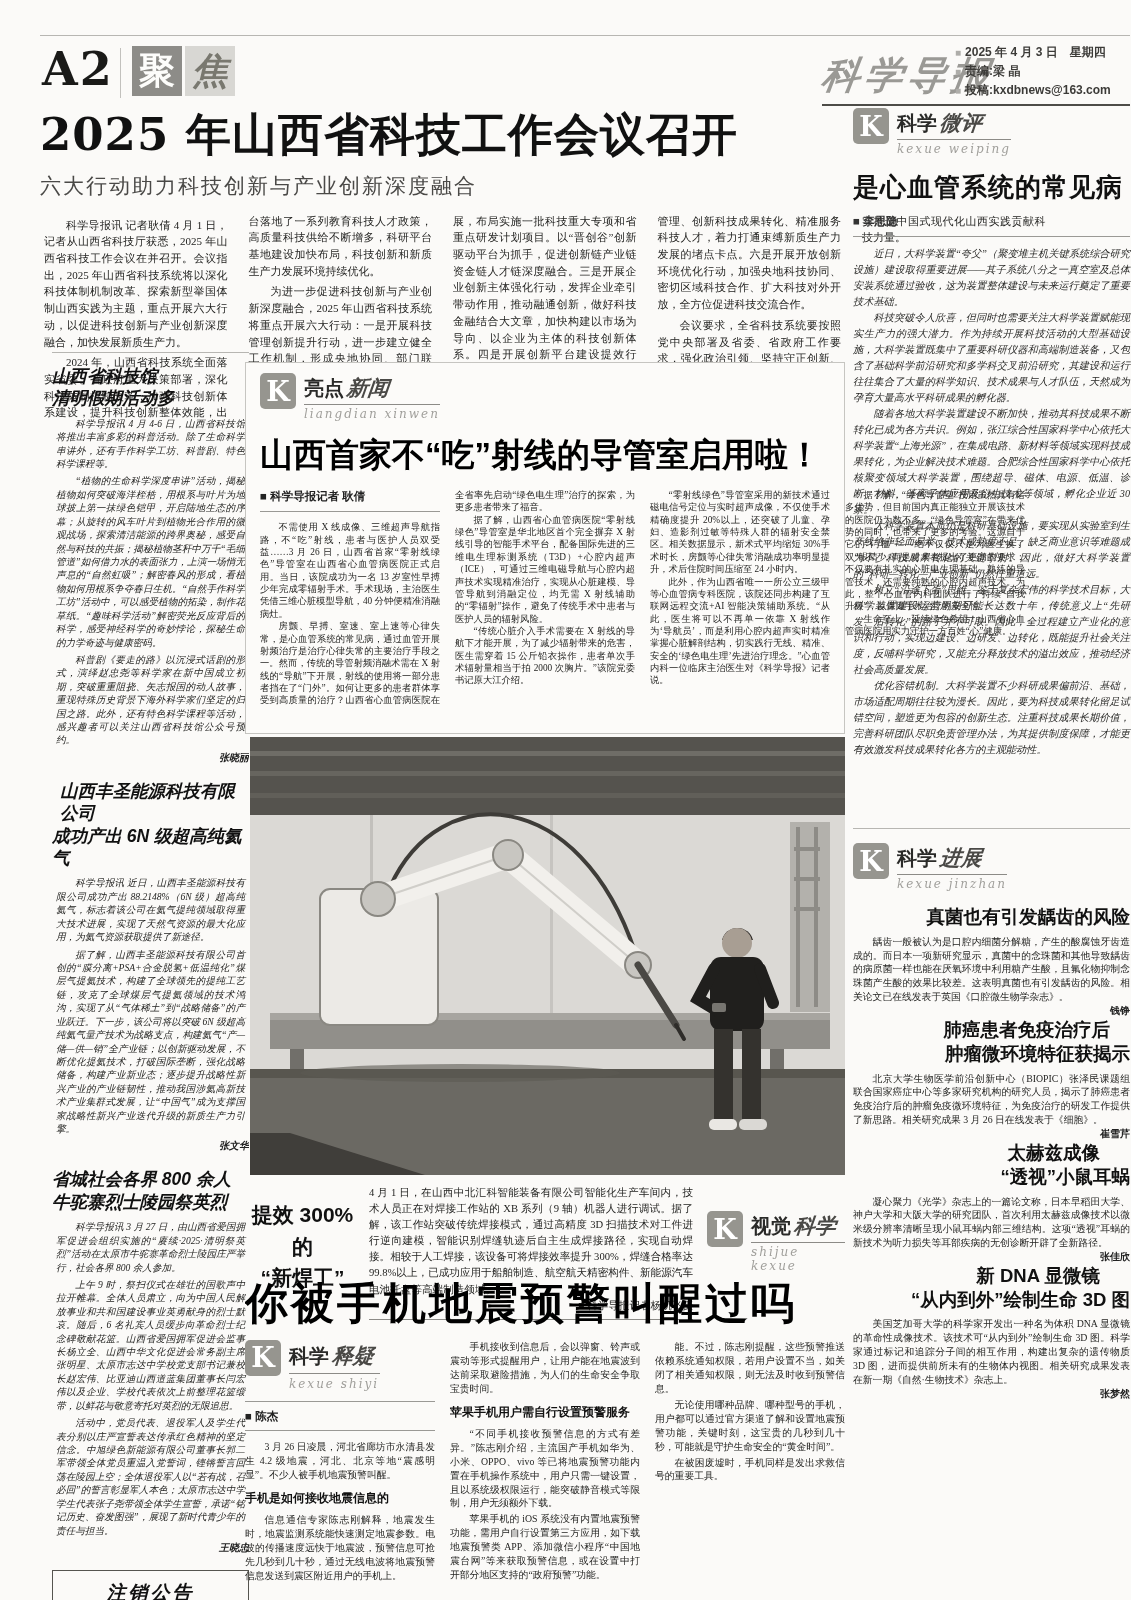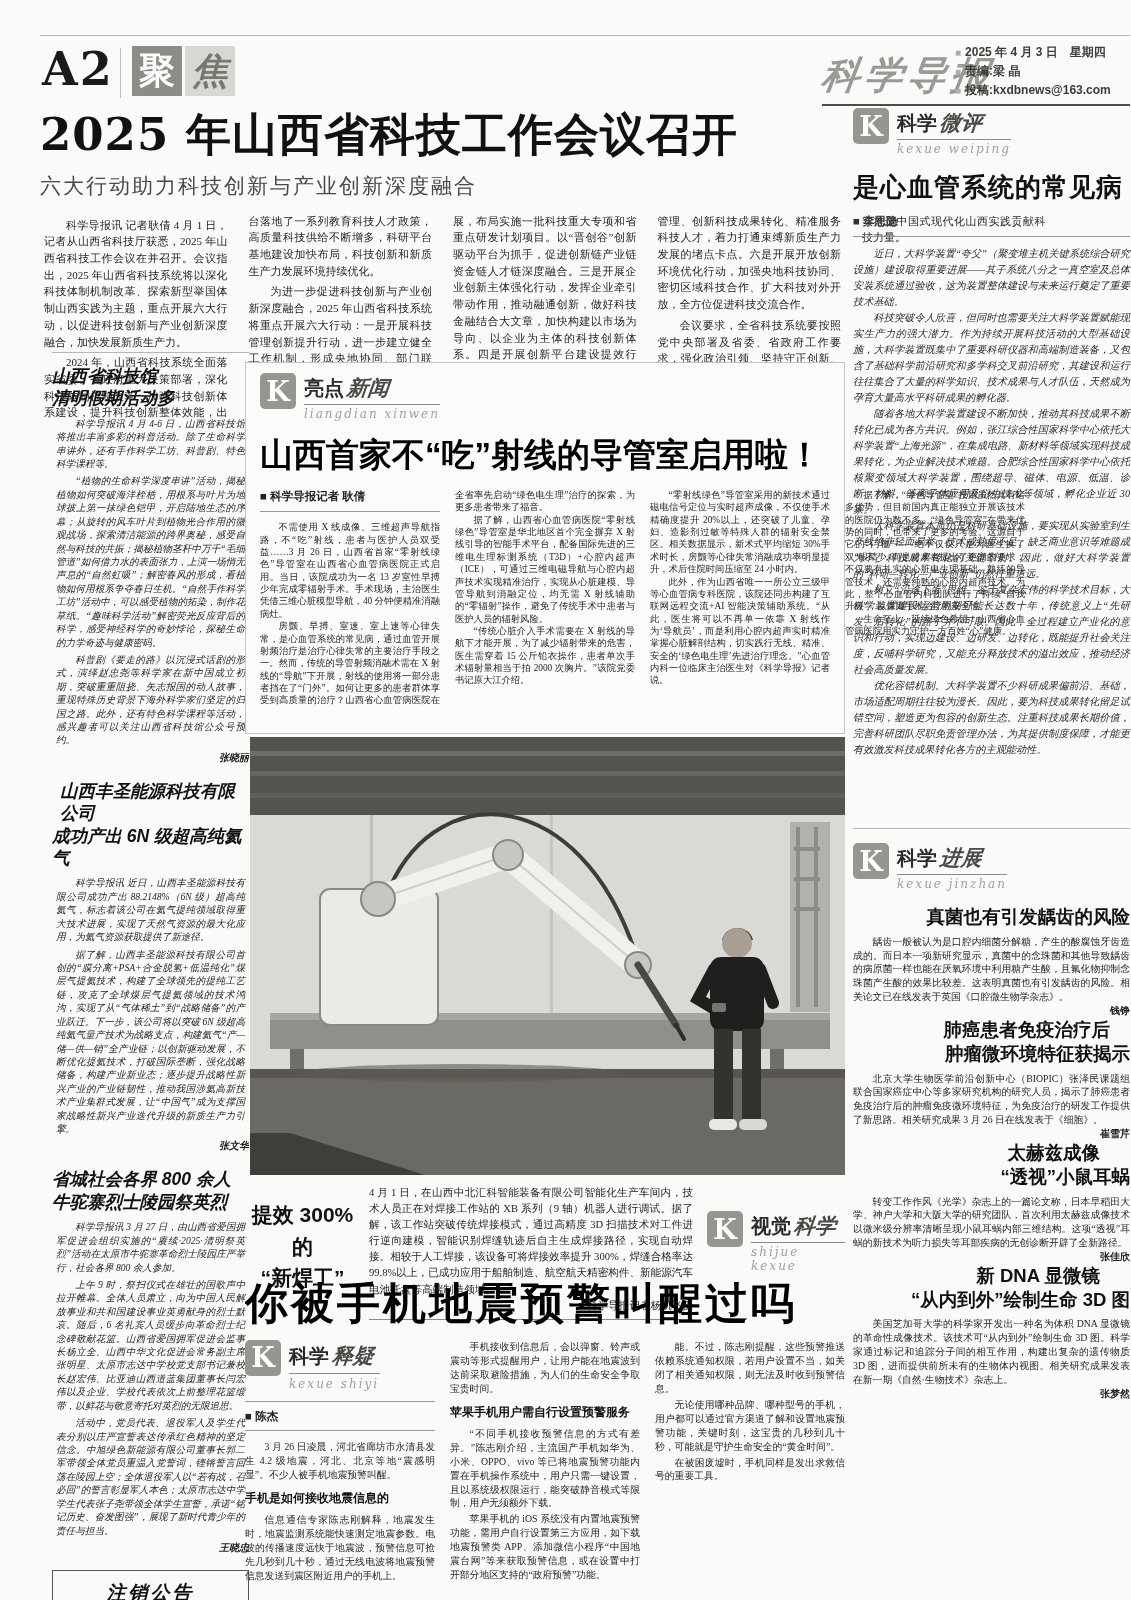--- a/index.html
+++ b/index.html
@@ -302,21 +302,21 @@
         <div class="art">
           <h3><span><span style="display:block;">肺癌患者免疫治疗后</span><span style="display:block;">肿瘤微环境特征获揭示</span></span></h3>
           <div class="jbody">
             <span style="display:inline-block;text-indent:2em;">北京大学生物医学前沿创新中心（BIOPIC）张泽民课题组联合国家癌症中心等多家研究机构的研究人员，揭示了肺癌患者免疫治疗后的肿瘤免疫微环境特征，为免疫治疗的研发工作提供了新思路。相关研究成果 3 月 26 日在线发表于《细胞》。</span>
             <span class="author">崔雪芹</span>
           </div>
         </div>
         <div class="art">
           <h3><span><span style="display:block;">太赫兹成像</span><span style="display:block;">“透视”小鼠耳蜗</span></span></h3>
           <div class="jbody">
-            <span style="display:inline-block;text-indent:2em;">转变工作作风《光学》杂志上的一篇论文称，日本早稻田大学、神户大学和大阪大学的研究团队，首次利用太赫兹成像技术以微米级分辨率清晰呈现小鼠耳蜗内部三维结构。这项“透视”耳蜗的新技术为听力损失等耳部疾病的无创诊断开辟了全新路径。</span>
+            <span style="display:inline-block;text-indent:2em;">凝心聚力《光学》杂志上的一篇论文称，日本早稻田大学、神户大学和大阪大学的研究团队，首次利用太赫兹成像技术以微米级分辨率清晰呈现小鼠耳蜗内部三维结构。这项“透视”耳蜗的新技术为听力损失等耳部疾病的无创诊断开辟了全新路径。</span>
             <span class="author">张佳欣</span>
           </div>
         </div>
         <div class="art">
           <h3><span><span style="display:block;">新 DNA 显微镜</span><span style="display:block;">“从内到外”绘制生命 3D 图</span></span></h3>
           <div class="jbody">
             <span style="display:inline-block;text-indent:2em;">美国芝加哥大学的科学家开发出一种名为体积 DNA 显微镜的革命性成像技术。该技术可“从内到外”绘制生命 3D 图。科学家通过标记和追踪分子间的相互作用，构建出复杂的遗传物质 3D 图，进而提供前所未有的生物体内视图。相关研究成果发表在新一期《自然·生物技术》杂志上。</span>
             <span class="author">张梦然</span>
           </div>
         </div>

